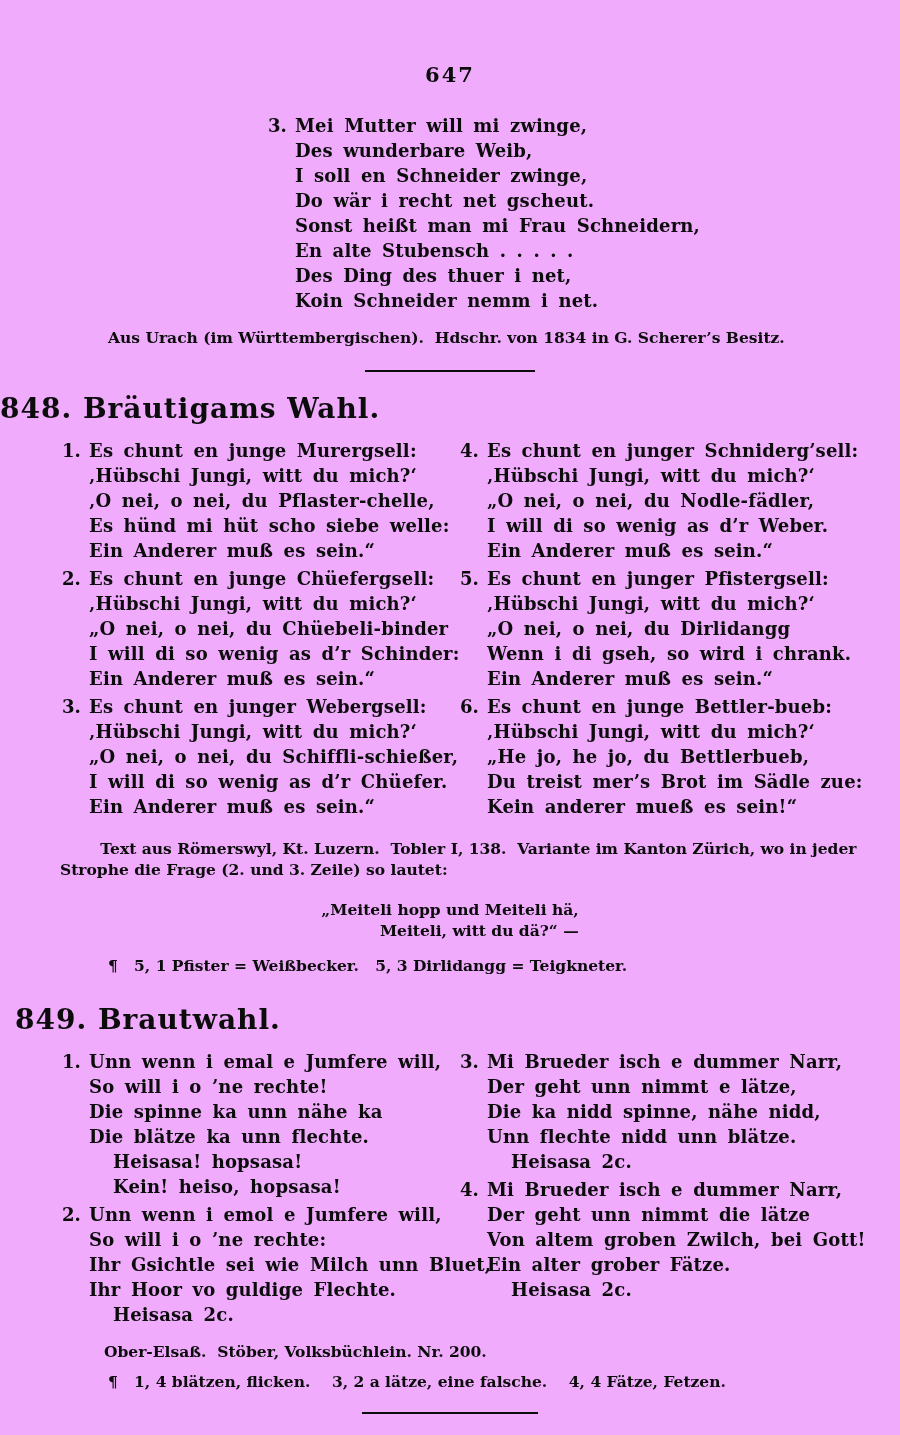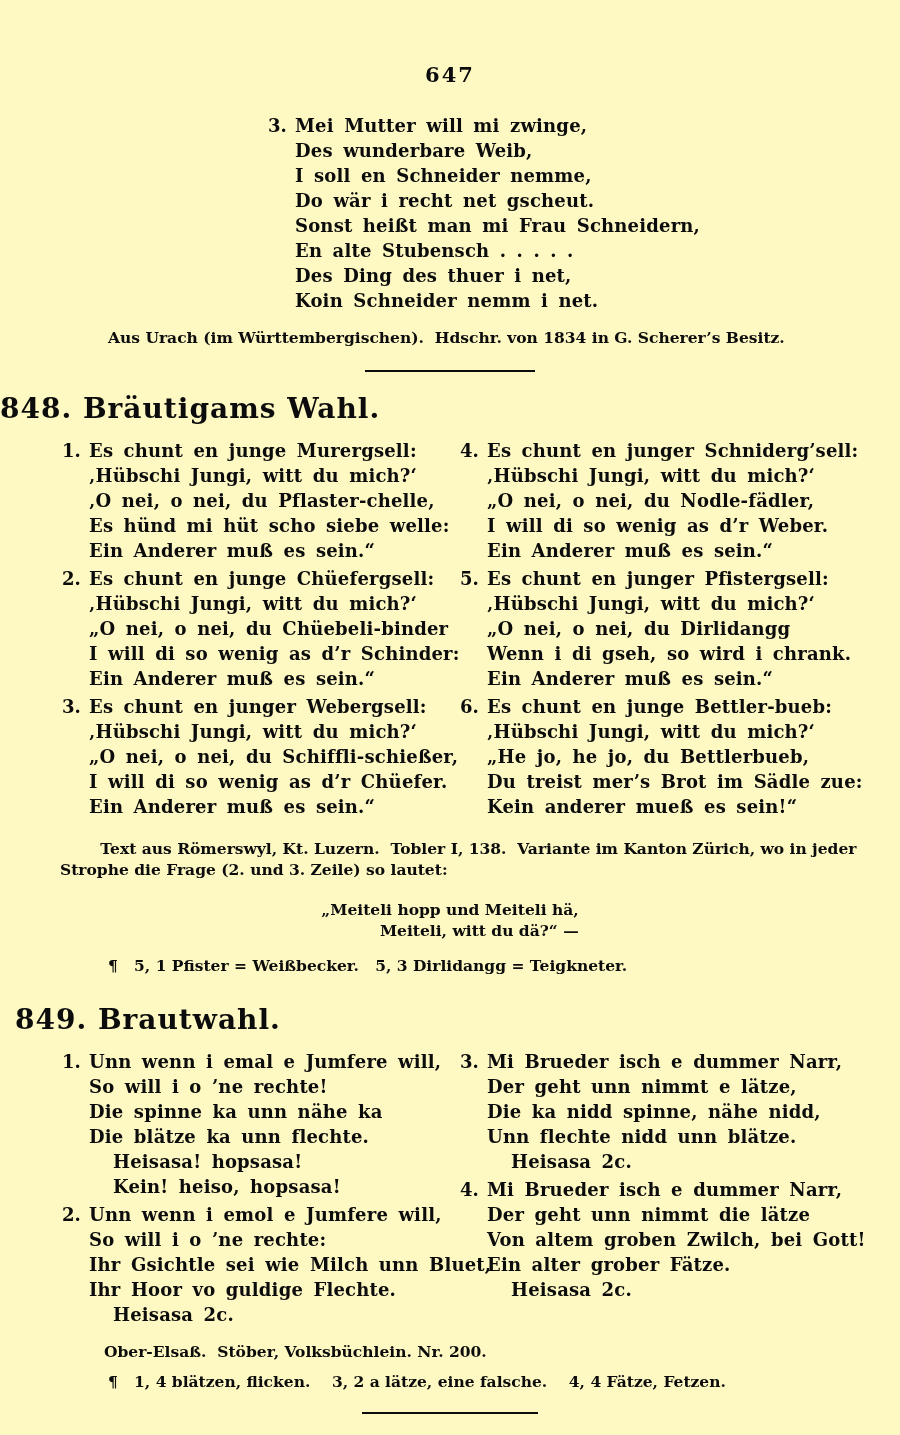--- a/index.html
+++ b/index.html
@@ -5,21 +5,21 @@
   html, body {
     margin: 0;
     padding: 0;
     background: #ffffff;
   }
   .page {
     position: relative;
     width: 900px;
     height: 1435px;
     box-sizing: border-box;
-    background: #fef9c3;
+    background: #f0abfc;
     color: #0c0c0c;
     font-family: "DejaVu Serif", "Liberation Serif", serif;
     overflow: hidden;
     padding-top: 62px;
   }
   .page-number {
     text-align: center;
     font-size: 21px;
     font-weight: bold;
     letter-spacing: 2px;
@@ -115,21 +115,21 @@
 
   <div class="page-number">647</div>
 
   <section>
     <div class="prev-stanza-block">
         <div class="stanza">
           <span class="stanza-num">3.</span>
           <div class="stanza-lines">
             <div class="verse-line">Mei Mutter will mi zwinge,</div>
             <div class="verse-line">Des wunderbare Weib,</div>
-            <div class="verse-line">I soll en Schneider nemme,</div>
+            <div class="verse-line">I soll en Schneider zwinge,</div>
             <div class="verse-line">Do wär i recht net gscheut.</div>
             <div class="verse-line">Sonst heißt man mi Frau Schneidern,</div>
             <div class="verse-line">En alte Stubensch . . . . .</div>
             <div class="verse-line">Des Ding des thuer i net,</div>
             <div class="verse-line">Koin Schneider nemm i net.</div>
           </div>
         </div>
       </div>
     <p class="source-note">Aus Urach (im Württembergischen).  Hdschr. von 1834 in G. Scherer’s Besitz.</p>
   </section>

